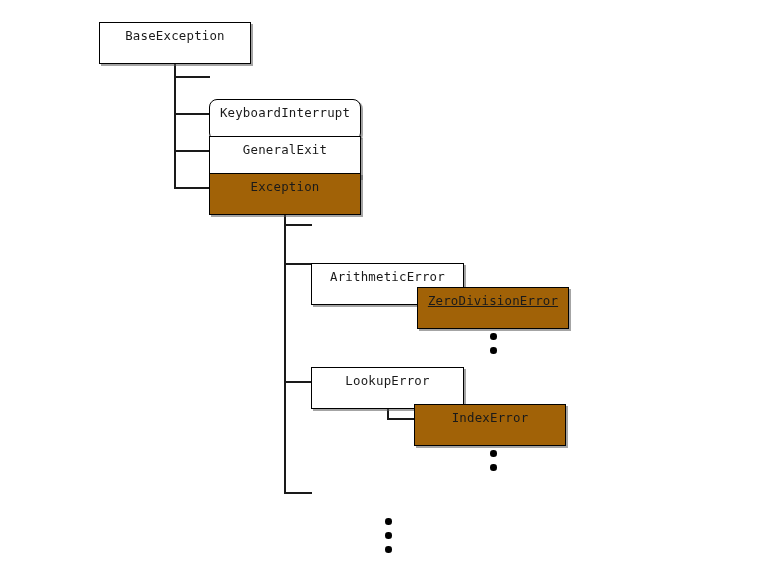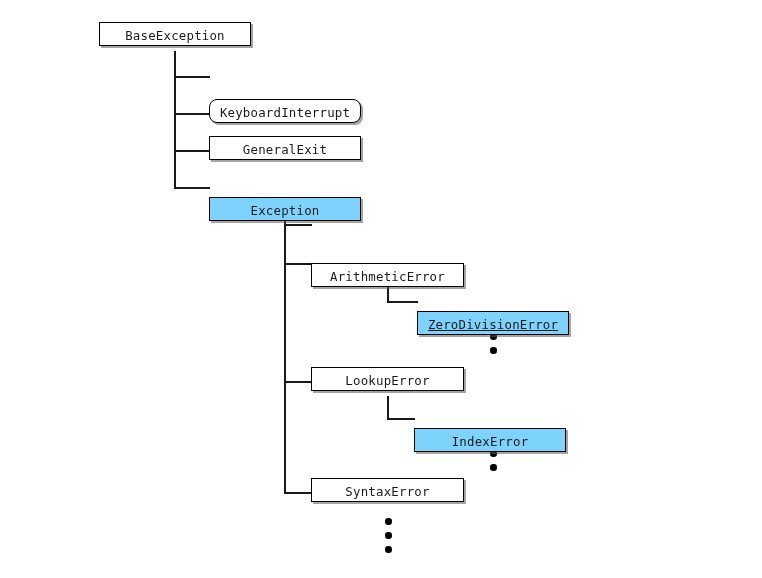--- a/index.html
+++ b/index.html
@@ -17,34 +17,33 @@
     height: 578px;
     background: #ffffff;
     overflow: hidden;
   }
   
   .node {
     position: absolute;
     box-sizing: border-box;
     border: 1.6px solid #000000;
     background: #ffffff;
-    height: 24px;
+    height: 42px;
     line-height: 26px;
     text-align: center;
     font-family: "DejaVu Sans Mono", monospace;
     font-size: 12.4px;
     color: #1a1a1a;
     letter-spacing: 0.2px;
     white-space: nowrap;
     box-shadow: 2px 2px 0 0 rgba(90,90,90,0.55);
     z-index: 3;
   }
   .node.highlight {
-    background: #7dd3fc;
-    margin-top: 24px;
+    background: #a16207;
   }
   
   .edge {
     position: absolute;
     background: #1a1a1a;
     z-index: 1;
   }
   .edge.v { width: 1.8px; }
   .edge.h { height: 1.8px; }
   
@@ -112,23 +111,20 @@
   </div>
 
   <div class="node" style="left:311px; top:367px; width:153px;">
     <span>LookupError</span>
   </div>
 
   <div class="node highlight" style="left:414px; top:404px; width:152px;">
     <span>IndexError</span>
   </div>
 
-  <div class="node" style="left:311px; top:478px; width:153px;">
-    <span>SyntaxError</span>
-  </div>
 
   <div class="dots" style="left:490px; top:319px;">
     <span></span>
     <span></span>
     <span></span>
   </div>
 
   <div class="dots" style="left:490px; top:436px;">
     <span></span>
     <span></span>

